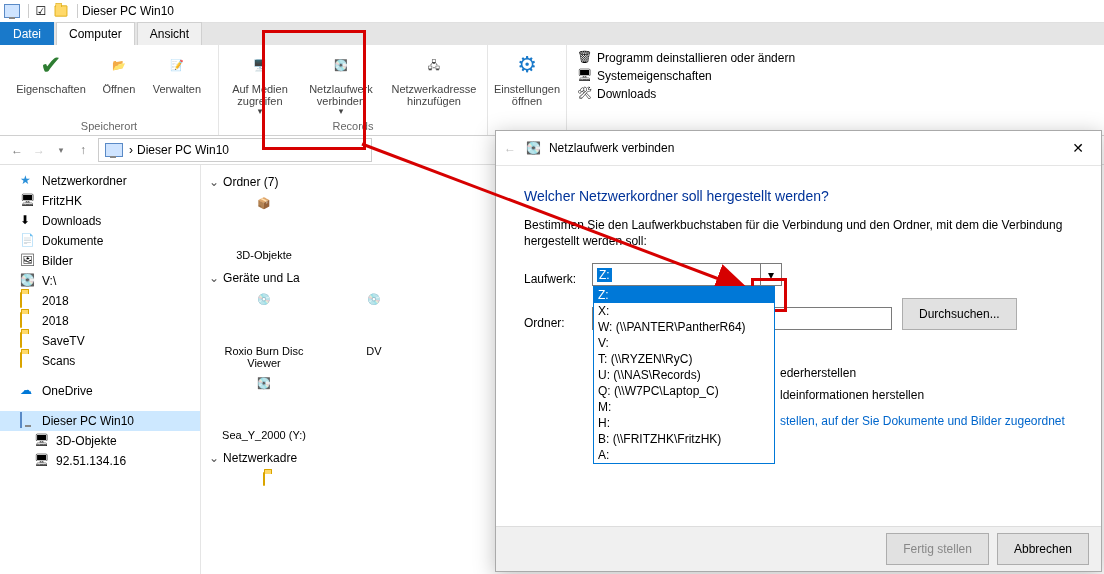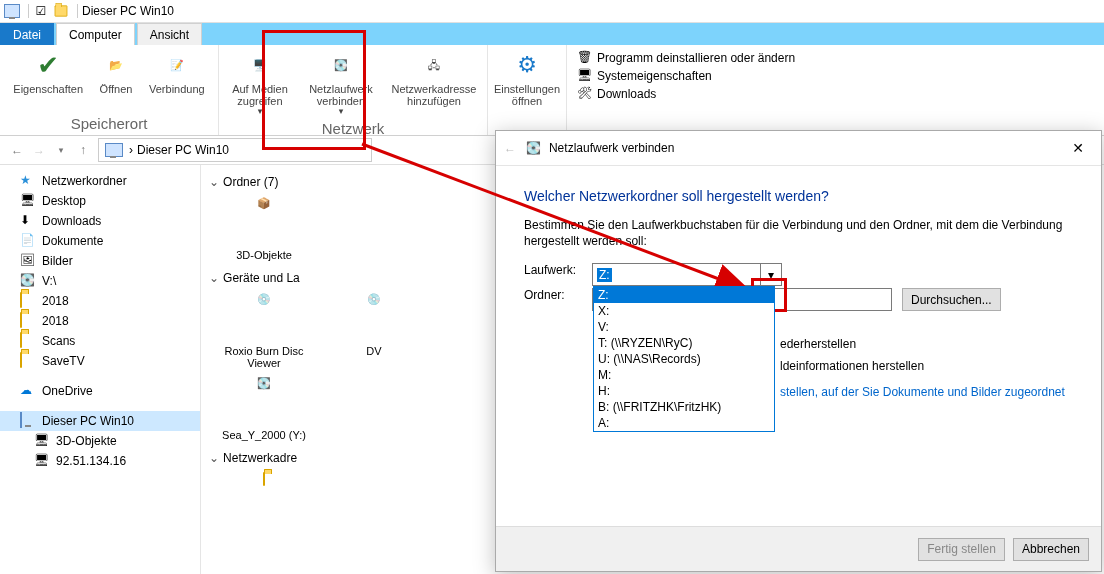--- a/index.html
+++ b/index.html
@@ -1,26 +1,26 @@
 <!DOCTYPE html>
 <html><head>
 <meta charset="utf-8">
 <style>
 html,body{margin:0;padding:0;font-family:"Segoe UI",Tahoma,sans-serif;font-size:12px;color:#000;background:#fff;width:1104px;height:574px;overflow:hidden;position:relative}
 .titlebar{height:22px;display:flex;align-items:center;padding:0 4px;border-bottom:1px solid #e0e0e0}
 .tb-icon{width:16px;height:16px;margin-right:4px;display:inline-flex;align-items:center;justify-content:center}
 .tb-sep{width:1px;height:14px;background:#ccc;margin:0 4px}
-.tabs{height:22px;display:flex;align-items:center;background:#7dd3fc}
+.tabs{height:22px;display:flex;align-items:flex-end;background:#e5e5e5}
 .tab{padding:4px 12px;border:1px solid #d0d0d0;border-bottom:none;background:#f0f0f0;margin-right:2px;cursor:pointer}
 .tab.blue{background:#1979ca;color:#fff;border-color:#1979ca}
 .tab.active{background:#fff}
 .ribbon{height:90px;border-bottom:1px solid #d0d0d0;display:flex;background:#fff;position:relative}
 .rgroup{display:flex;flex-direction:column;align-items:center;border-right:1px solid #e5e5e5;padding:2px 4px}
 .rgroup-row{display:flex;flex:1}
-.rgroup-lbl{font-size:15px;color:#666;text-align:center;padding:1px 0}
+.rgroup-lbl{font-size:11px;color:#666;text-align:center;padding:1px 0}
 .rbtn{display:flex;flex-direction:column;align-items:center;justify-content:flex-start;padding:2px 4px;min-width:50px;text-align:center;cursor:pointer;color:#444}
 .rbtn .ico{width:32px;height:32px;margin-bottom:2px;display:flex;align-items:center;justify-content:center}
 .rbtn span{font-size:11px;line-height:1.1}
 .small-row{display:flex;align-items:center;padding:1px 6px;cursor:pointer}
 .small-row .ico{width:16px;height:16px;margin-right:4px}
 .small-row span{font-size:12px}
 .addr{height:28px;border-bottom:1px solid #e0e0e0;display:flex;align-items:center;padding:0 6px}
 .addr .nav-arrow{width:22px;height:22px;display:flex;align-items:center;justify-content:center;color:#777;cursor:pointer}
 .addr .crumb{flex:0 0 auto;display:flex;align-items:center;height:22px;border:1px solid #ccc;padding:0 6px;margin-left:4px}
 .body{display:flex;height:calc(574px - 22px - 22px - 90px - 28px)}
@@ -35,29 +35,29 @@
 .tiles{display:flex;flex-wrap:wrap}
 .tile{width:90px;display:flex;flex-direction:column;align-items:center;text-align:center;margin:4px 10px;font-size:11px}
 .tile .tico{width:48px;height:48px;margin-bottom:4px}
 
 .dialog{position:absolute;left:495px;top:130px;width:605px;height:440px;background:#fff;border:1px solid #aaa;box-shadow:0 4px 20px rgba(0,0,0,.25)}
 .dlg-title{height:34px;display:flex;align-items:center;padding:0 8px;border-bottom:1px solid #e5e5e5}
 .dlg-title .close{margin-left:auto;width:30px;text-align:center;cursor:pointer;font-size:14px}
 .dlg-body{padding:14px 28px 0 28px}
 .dlg-h{color:#003399;font-size:14px;margin:8px 0 14px 0}
 .dlg-p{font-size:12px;margin-bottom:14px;line-height:1.3}
-.dlg-row{display:flex;align-items:flex-start;margin:2px 0}
+.dlg-row{display:flex;align-items:flex-end;margin:12px 0}
 .dlg-row label{width:68px}
 .select{position:relative;width:180px;height:21px;border:1px solid #7a7a7a;background:#fff;display:flex;align-items:center;padding:0 4px;cursor:pointer}
 .select .arrow{position:absolute;right:0;top:0;width:20px;height:21px;border-left:1px solid #7a7a7a;display:flex;align-items:center;justify-content:center}
 .dropdown{position:absolute;left:0;top:22px;width:180px;border:1px solid #0078d7;background:#fff;z-index:5}
 .dropdown div{padding:1px 4px;font-size:12px;white-space:nowrap;cursor:pointer}
 .dropdown div.sel{background:#0078d7;color:#fff}
 .txt{width:290px;height:21px;border:1px solid #7a7a7a;padding:0 4px}
-.btn{height:23px;padding:0 8px;border:1px solid #adadad;background:#e1e1e1;cursor:pointer;font-size:12px}
+.btn{height:32px;padding:0 16px;border:1px solid #adadad;background:#e1e1e1;cursor:pointer;font-size:12px}
 .link{color:#0066cc;cursor:pointer}
 .dlg-foot{position:absolute;bottom:0;left:0;right:0;height:44px;border-top:1px solid #ddd;background:#f0f0f0;display:flex;align-items:center;justify-content:flex-end;padding:0 12px;gap:8px}
 .btn.disabled{color:#888}
 
 .hl{position:absolute;border:3px solid #d60000;pointer-events:none}
 svg.overlay{position:absolute;left:0;top:0;pointer-events:none}
 
 .folder{width:16px;height:12px;background:#ffd96a;border:1px solid #d9a400;border-radius:1px;position:relative}
 .folder:before{content:"";position:absolute;top:-4px;left:0;width:6px;height:4px;background:#ffd96a;border:1px solid #d9a400;border-bottom:none;border-radius:1px 1px 0 0}
 .pc-ico{width:16px;height:12px;border:1px solid #5a8ac6;background:#cfe4ff;position:relative}
@@ -91,21 +91,21 @@
       <div class="rbtn">
         <span class="ico" style="color:#2e7d32;font-size:26px">✔</span>
         <span>Eigenschaften</span>
       </div>
       <div class="rbtn">
         <span class="ico">📂</span>
         <span>Öffnen</span>
       </div>
       <div class="rbtn">
         <span class="ico">📝</span>
-        <span>Verbindung</span>
+        <span>Verwalten</span>
       </div>
     </div>
     <div class="rgroup-lbl">Speicherort</div>
   </div>
   <div class="rgroup" style="width:260px">
     <div class="rgroup-row">
       <div class="rbtn">
         <span class="ico">🖥️</span>
         <span>Auf Medien zugreifen</span>
           <span style="font-size:9px">▾</span>
@@ -113,21 +113,21 @@
       <div class="rbtn" style="min-width:80px">
         <span class="ico">💽</span>
         <span>Netzlaufwerk verbinden</span>
           <span style="font-size:9px">▾</span>
       </div>
       <div class="rbtn">
         <span class="ico">🖧</span>
         <span>Netzwerkadresse hinzufügen</span>
       </div>
     </div>
-    <div class="rgroup-lbl">Netzwerk</div>
+    <div class="rgroup-lbl">Records</div>
   </div>
   <div class="rgroup" style="width:70px">
     <div class="rgroup-row">
       <div class="rbtn">
         <span class="ico" style="color:#1979ca;font-size:22px">⚙</span>
         <span>Einstellungen öffnen</span>
       </div>
     </div>
     <div class="rgroup-lbl">&nbsp;</div>
   </div>
@@ -161,21 +161,21 @@
 
 <div class="body">
   <div class="sidebar">
     <div class="sb-item">
         <span class="ico" style="color:#2b90d9">★</span>
         <span>Netzwerkordner</span>
       </div>
     <div id="sb-items1">
         <div class="sb-item">
           <span class="ico">🖥</span>
-          <span>Desktop</span>
+          <span>FritzHK</span>
         </div>
         <div class="sb-item">
           <span class="ico">⬇</span>
           <span>Downloads</span>
         </div>
         <div class="sb-item">
           <span class="ico">📄</span>
           <span>Dokumente</span>
         </div>
         <div class="sb-item">
@@ -189,25 +189,25 @@
         <div class="sb-item">
           <span class="ico"><span class="folder"></span></span>
           <span>2018</span>
         </div>
         <div class="sb-item">
           <span class="ico"><span class="folder"></span></span>
           <span>2018</span>
         </div>
         <div class="sb-item">
           <span class="ico"><span class="folder"></span></span>
+          <span>SaveTV</span>
+        </div>
+        <div class="sb-item">
+          <span class="ico"><span class="folder"></span></span>
           <span>Scans</span>
-        </div>
-        <div class="sb-item">
-          <span class="ico"><span class="folder"></span></span>
-          <span>SaveTV</span>
         </div>
       </div>
     <div class="sb-sep"></div>
     <div class="sb-item">
         <span class="ico" style="color:#0078d7">☁</span>
         <span>OneDrive</span>
       </div>
     <div class="sb-sep"></div>
     <div class="sb-item selected">
         <span class="ico"><span class="pc-ico"></span></span>
@@ -280,23 +280,25 @@
     <div class="dlg-p">Bestimmen Sie den Laufwerkbuchstaben für die Verbindung und den Ordner, mit dem die Verbindung hergestellt werden soll:</div>
 
     <div class="dlg-row">
       <label>Laufwerk:</label>
       <div class="select">
         <span style="background:#0078d7;color:#fff;padding:0 2px">Z:</span>
         <span class="arrow">▾</span>
         <div class="dropdown" id="drive-dd">
             <div class="sel">Z:</div>
             <div>X:</div>
+            <div>W: (\\PANTER\PantherR64)</div>
             <div>V:</div>
             <div>T: (\\RYZEN\RyC)</div>
             <div>U: (\\NAS\Records)</div>
+            <div>Q: (\\W7PC\Laptop_C)</div>
             <div>M:</div>
             <div>H:</div>
             <div>B: (\\FRITZHK\FritzHK)</div>
             <div>A:</div>
           </div>
       </div>
     </div>
 
     <div class="dlg-row">
       <label>Ordner:</label>

